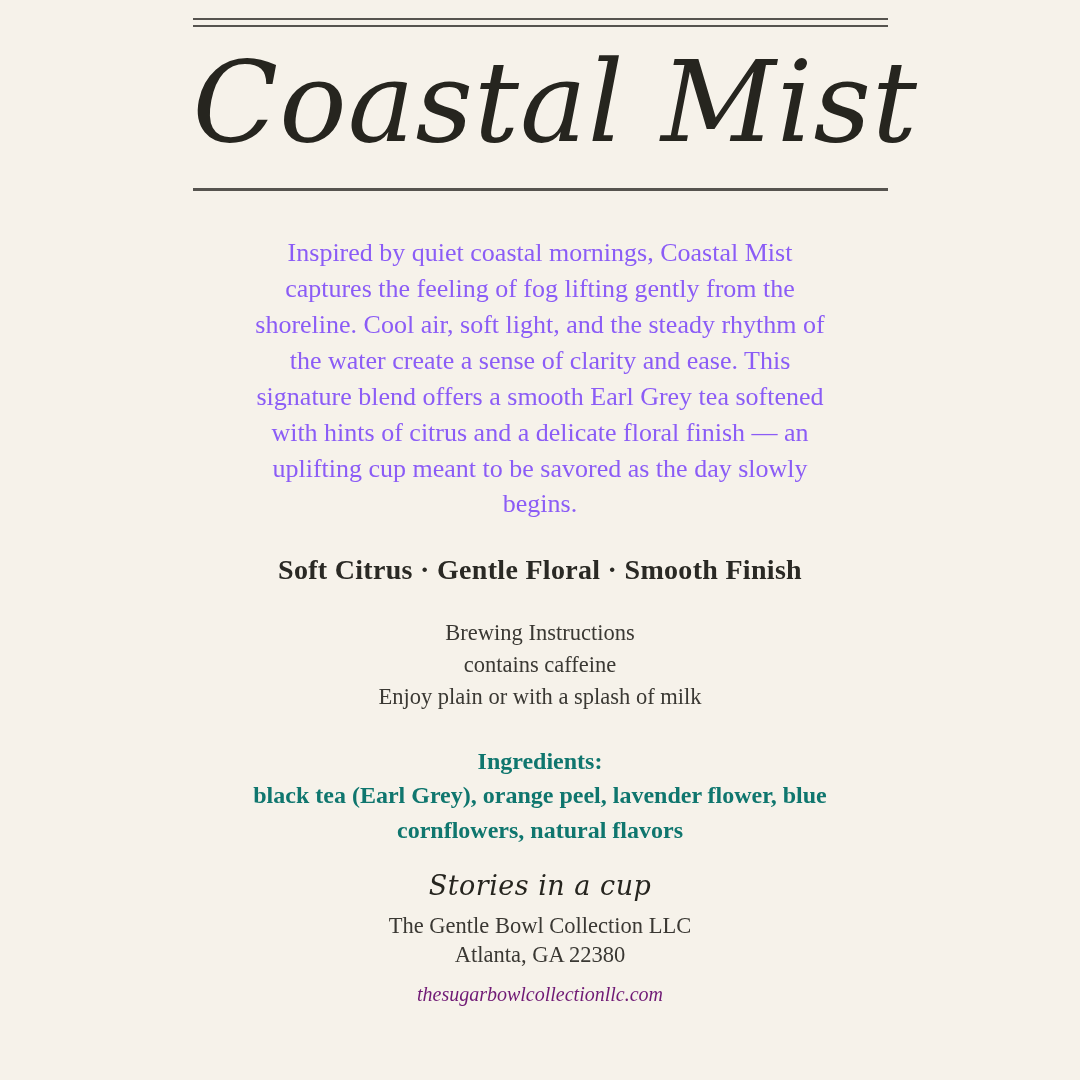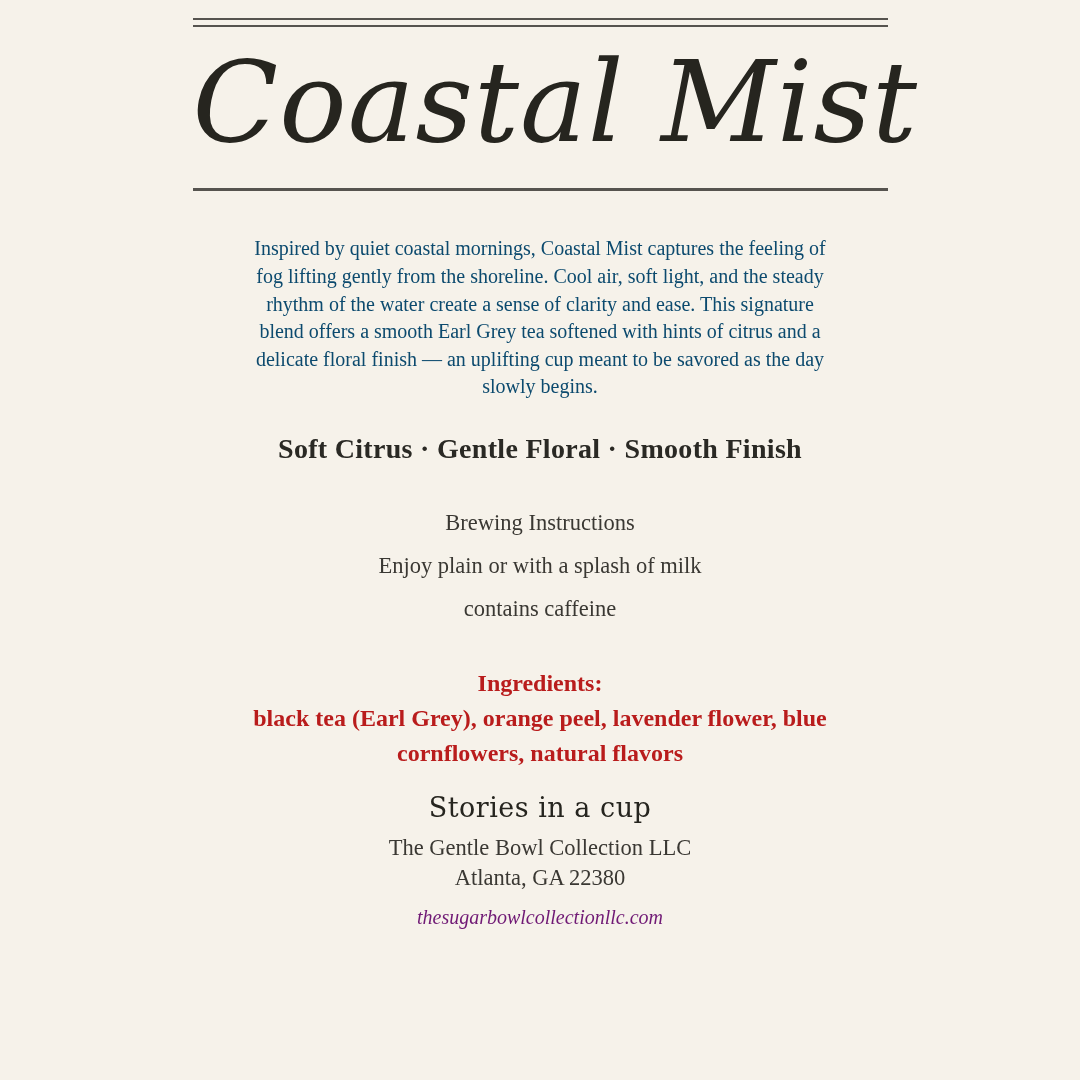--- a/index.html
+++ b/index.html
@@ -49,61 +49,62 @@
     color: #26251f;
     padding: 4px 0 14px 0;
     white-space: nowrap;
   }
 
   
   .description {
     width: 580px;
     margin-top: 44px;
     text-align: center;
-    font-size: 20px;
+    font-size: 26px;
     line-height: 1.38;
-    color: #0c4a6e;
+    color: #8b5cf6;
   }
 
   
   .notes {
     margin-top: 32px;
     text-align: center;
     font-size: 28px;
     font-weight: bold;
     letter-spacing: 0.3px;
     color: #2a2924;
   }
 
   
   .brewing {
     margin-top: 30px;
     text-align: center;
     font-size: 22.5px;
     line-height: 1.38;
     color: #3a3833;
   }
-  .brewing div { margin: 12px 0; }
+  .brewing div { margin: 1px 0; }
 
   
   .ingredients {
     margin-top: 30px;
     width: 640px;
     text-align: center;
     font-size: 24px;
     font-weight: bold;
     line-height: 1.45;
-    color: #b91c1c;
+    color: #0f766e;
   }
 
   
   .tagline {
     margin-top: 22px;
     text-align: center;
     font-family: "DejaVu Serif", serif;
+    font-style: italic;
     font-size: 27px;
     color: #26251f;
     letter-spacing: 0.5px;
   }
   .footer {
     margin-top: 10px;
     text-align: center;
     font-size: 22.5px;
     line-height: 1.3;
     color: #3a3833;
@@ -129,22 +130,22 @@
 
     <div class="rule rule-thick"></div>
   </div>
 
   <div class="description">Inspired by quiet coastal mornings, Coastal Mist captures the feeling of fog lifting gently from the shoreline. Cool air, soft light, and the steady rhythm of the water create a sense of clarity and ease. This signature blend offers a smooth Earl Grey tea softened with hints of citrus and a delicate floral finish — an uplifting cup meant to be savored as the day slowly begins.</div>
 
   <div class="notes">Soft Citrus · Gentle Floral · Smooth Finish</div>
 
   <div class="brewing">
     <div>Brewing Instructions</div>
+    <div>contains caffeine</div>
     <div>Enjoy plain or with a splash of milk</div>
-    <div>contains caffeine</div>
   </div>
 
   <div class="ingredients">
     <div>Ingredients:</div>
     <div>black tea (Earl Grey), orange peel, lavender flower, blue cornflowers, natural flavors</div>
   </div>
 
   <div class="tagline">Stories in a cup</div>
 
   <div class="footer">

